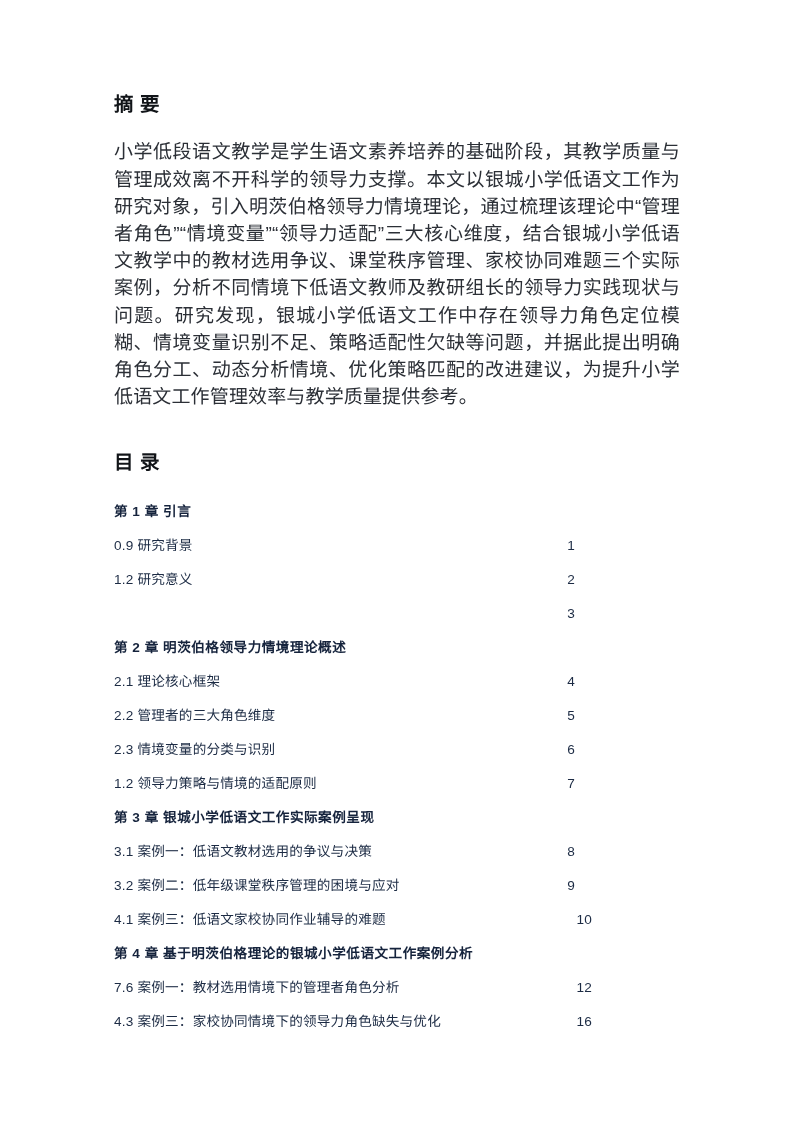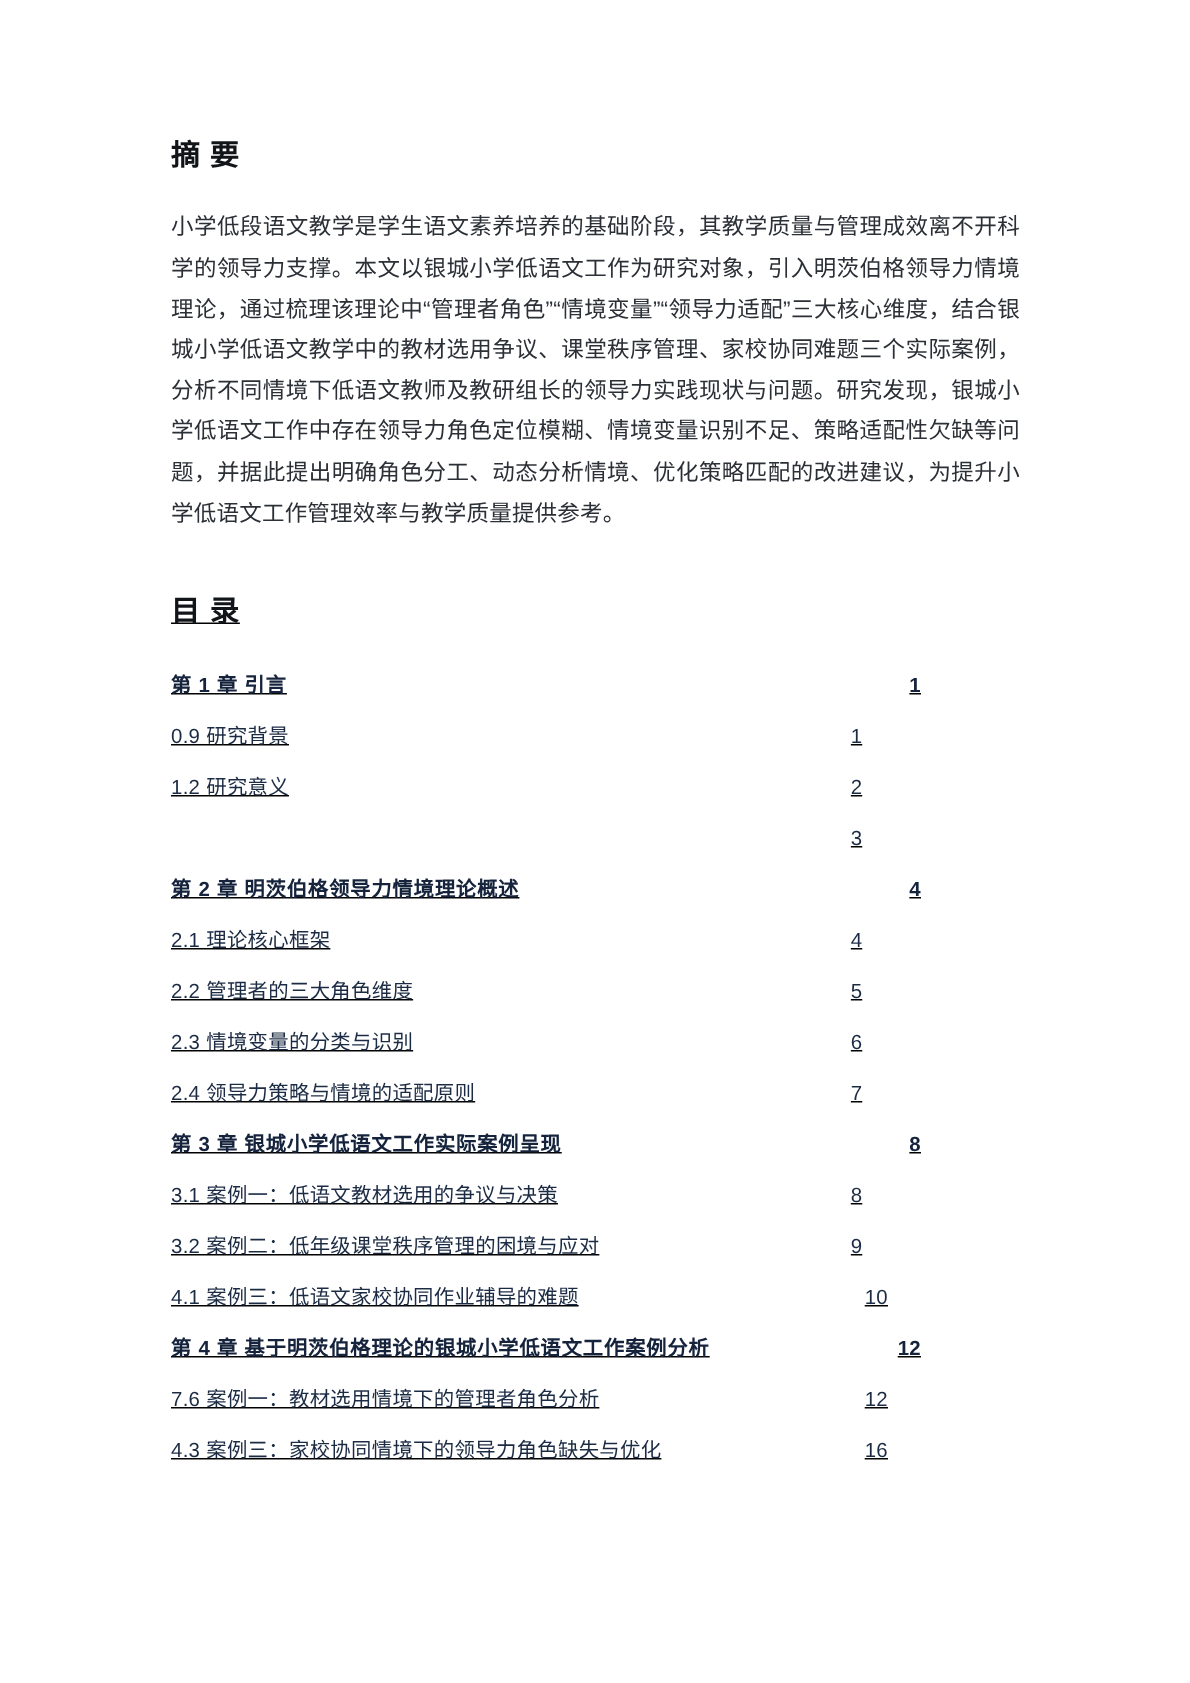--- a/index.html
+++ b/index.html
@@ -46,33 +46,32 @@
     margin: 0;
     padding: 0;
   }
 
   #abstract-heading {
     margin-bottom: 22px;
   }
 
   
   .abstract-body {
-    font-size: 15px;
+    font-size: 19px;
     line-height: 27.2px;
     color: #2b2f36;
     text-align: justify;
     text-justify: inter-ideograph;
     margin: 0;
     letter-spacing: 0.15px;
   }
 
   
   .toc-block {
     margin-top: 40px;
-    text-decoration: underline;
   }
 
   #toc-heading {
     margin-bottom: 20px;
   }
 
   .toc-list {
     list-style: none;
     margin: 0;
     padding: 0;
@@ -131,21 +130,21 @@
     padding-right: 7px;
   }
   .toc-entry.level-2 {
     color: #1c2b44;
     font-weight: 400;
   }
 
   
   .toc-entry[data-stop="a"] { width: 478px; }
   .toc-entry[data-stop="b"] { width: 461px; }
-  .toc-entry[data-stop="c"] { width: 500px; }
+  .toc-entry[data-stop="c"] { width: 500px; flex-direction: column; }
 </style>
 </head>
 <body>
 
 <div class="page">
   <div class="content">
 
     <section>
       <h1 class="section-heading" id="abstract-heading">摘  要</h1>
       <p class="abstract-body">小学低段语文教学是学生语文素养培养的基础阶段，其教学质量与管理成效离不开科学的领导力支撑。本文以银城小学低语文工作为研究对象，引入明茨伯格领导力情境理论，通过梳理该理论中“管理者角色”“情境变量”“领导力适配”三大核心维度，结合银城小学低语文教学中的教材选用争议、课堂秩序管理、家校协同难题三个实际案例，分析不同情境下低语文教师及教研组长的领导力实践现状与问题。研究发现，银城小学低语文工作中存在领导力角色定位模糊、情境变量识别不足、策略适配性欠缺等问题，并据此提出明确角色分工、动态分析情境、优化策略匹配的改进建议，为提升小学低语文工作管理效率与教学质量提供参考。</p>
@@ -187,21 +186,21 @@
             <span class="toc-label">2.2  管理者的三大角色维度</span>
             <span class="toc-leader"></span>
             <span class="toc-page">5</span>
           </li>
           <li class="toc-entry level-2" data-stop="b">
             <span class="toc-label">2.3  情境变量的分类与识别</span>
             <span class="toc-leader"></span>
             <span class="toc-page">6</span>
           </li>
           <li class="toc-entry level-2" data-stop="b">
-            <span class="toc-label">2.4  领导力策略与情境的适配原则</span>
+            <span class="toc-label">1.2  领导力策略与情境的适配原则</span>
             <span class="toc-leader"></span>
             <span class="toc-page">7</span>
           </li>
           <li class="toc-entry level-1" data-stop="c">
             <span class="toc-label">第 3 章  银城小学低语文工作实际案例呈现</span>
             <span class="toc-leader"></span>
             <span class="toc-page">8</span>
           </li>
           <li class="toc-entry level-2" data-stop="b">
             <span class="toc-label">3.1  案例一：低语文教材选用的争议与决策</span>

